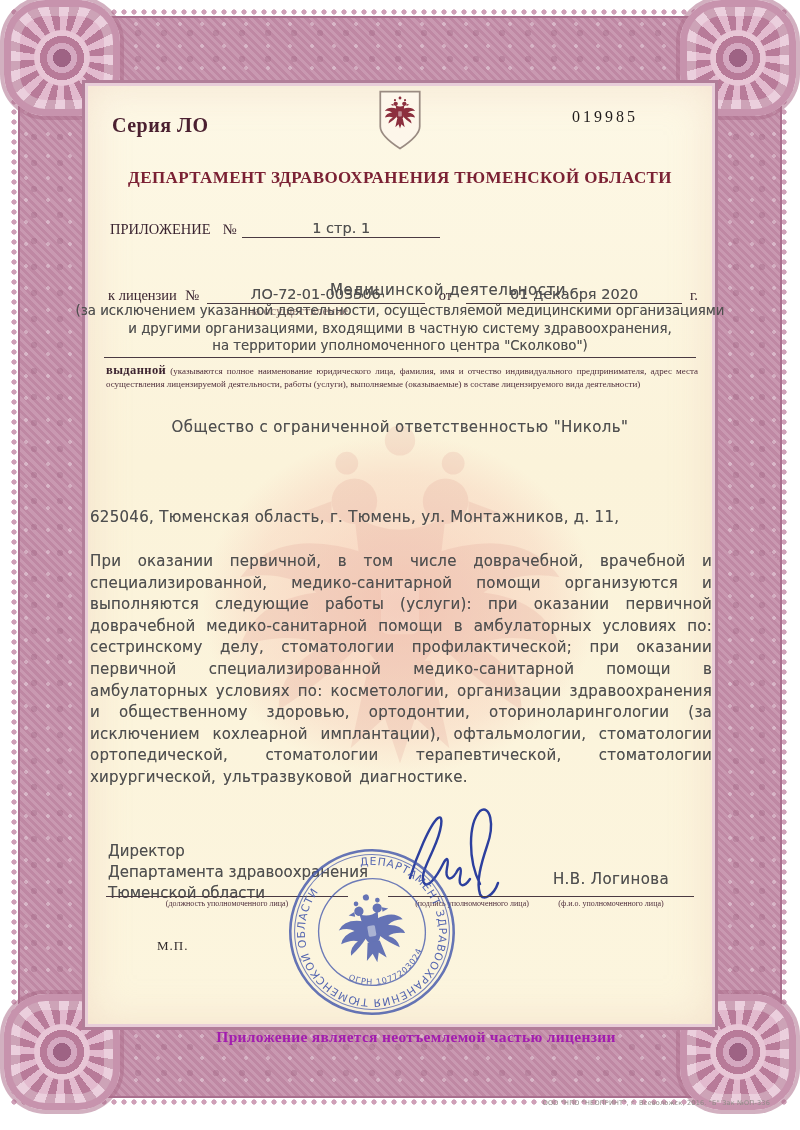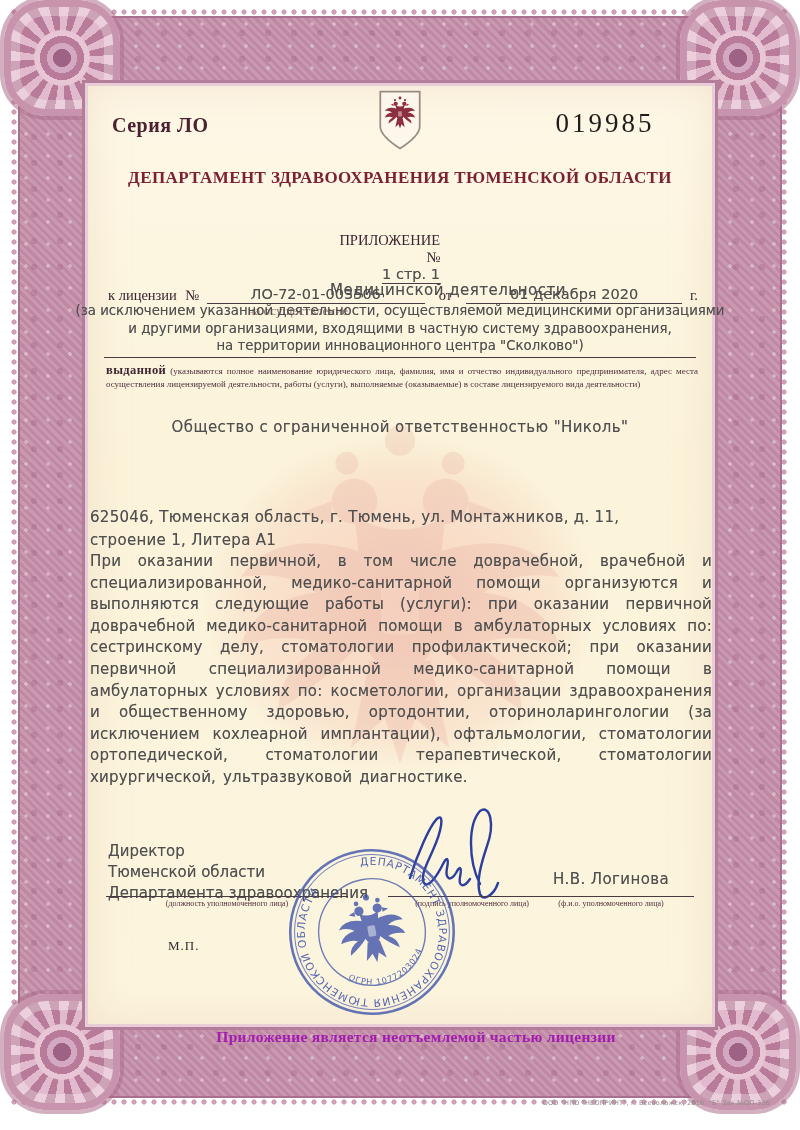--- a/index.html
+++ b/index.html
@@ -35,26 +35,26 @@
   
   .wm-blob{position:absolute;left:150px;top:380px;width:500px;height:450px;pointer-events:none;
     background:radial-gradient(ellipse 52% 50% at 50% 50%,rgba(242,160,148,.40),rgba(244,176,162,.22) 58%,transparent 76%);}
   .wm-eagle{position:absolute;left:210px;top:400px;width:380px;height:400px;opacity:.17;pointer-events:none;}
   
   .abs{position:absolute;}
   .form{color:#3f2530;}
   .typed{font-family:"DejaVu Sans",sans-serif;color:#4f4f4f;text-shadow:0 0 .5px rgba(90,90,90,.55);}
   .series{left:112px;top:114px;font-size:20px;font-weight:bold;color:#4b2030;letter-spacing:.5px;}
   .emblem{left:371px;top:88px;}
-  .number{left:530px;top:108px;width:150px;text-align:center;font-size:27px;color:#201c1c;letter-spacing:3px;}
+  .number{left:530px;top:108px;width:150px;text-align:center;font-size:16px;color:#201c1c;letter-spacing:3px;}
   .title{left:0;top:168px;width:100%;text-align:center;font-size:17px;font-weight:bold;color:#7b2134;letter-spacing:.4px;}
   .row{display:flex;align-items:flex-end;}
   .row .lbl{font-size:14.5px;color:#3a2430;white-space:nowrap;}
   .fill{border-bottom:1.4px solid #4a3a42;text-align:center;font-size:14.5px;padding-bottom:1px;}
-  .apx-row{left:110px;top:232px;width:330px;flex-direction:column;}
+  .apx-row{left:110px;top:220px;width:330px;}
   .lic-row{left:108px;top:258px;width:590px;}
   .activity{left:0;top:281px;width:100%;text-align:center;font-size:15px;letter-spacing:.5px;padding-left:48px;}
   .underprint{left:118px;top:303px;width:230px;font-size:13px;font-weight:normal;color:rgba(90,50,60,.65);text-align:right;}
   .paren{left:60px;top:302px;width:680px;text-align:center;font-size:13.3px;line-height:17.5px;}
   .rule{left:104px;top:357px;width:592px;border-top:1.6px solid #4a3a42;height:0;}
   .issued{left:106px;top:364px;width:592px;font-size:9px;line-height:12.5px;color:#4d2c3a;text-align:justify;}
   .issued b{font-size:12.5px;letter-spacing:.4px;color:#3c2430;}
   .org{left:0;top:418px;width:100%;text-align:center;font-size:15px;letter-spacing:.4px;}
   .addr{left:90px;top:506px;width:630px;font-size:15px;line-height:23px;letter-spacing:.3px;}
   .body-par{left:90px;top:551px;width:622px;font-size:15px;line-height:21.6px;text-align:justify;text-align-last:left;letter-spacing:.2px;word-spacing:2px;}
@@ -62,21 +62,21 @@
   .uline{border-top:1.2px solid #4a3a42;height:0;}
   .pos-ul{left:106px;top:896px;width:242px;}
   .sig-ul{left:388px;top:896px;width:168px;}
   .name-ul{left:528px;top:896px;width:166px;}
   .caption{font-size:8px;color:#4d2c3a;text-align:center;}
   .pos-cap{left:106px;top:899px;width:242px;}
   .sig-cap{left:388px;top:899px;width:168px;}
   .name-cap{left:528px;top:899px;width:166px;}
   .name{left:528px;top:870px;width:166px;text-align:center;font-size:15px;letter-spacing:.4px;}
   .signature{left:402px;top:798px;}
-  .mp{left:168px;top:938px;font-size:13px;color:#302a2c;letter-spacing:1px;}
+  .mp{left:157px;top:938px;font-size:13px;color:#302a2c;letter-spacing:1px;}
   .stamp{left:286px;top:846px;width:172px;height:172px;transform:rotate(-10deg);opacity:.88;}
   .footer{left:16px;top:1000px;width:100%;text-align:center;font-size:15.5px;font-weight:bold;color:#a21caf;letter-spacing:.3px;margin-top:28px;}
   .imprint{right:30px;top:1099px;font-size:6.5px;color:#8f8a86;font-family:"DejaVu Sans",sans-serif;letter-spacing:.2px;}
 </style>
 </head>
 <body>
 
 <svg width="0" height="0" style="position:absolute" aria-hidden="true">
   <defs>
     <symbol id="eagle" viewBox="0 0 100 100">
@@ -136,44 +136,43 @@
   <span class="lbl" style="margin-left:14px;">от</span>
   <span class="fill typed" style="flex:1;margin-left:14px;margin-top:28px;">01  декабря  2020</span>
   <span class="lbl" style="margin-left:8px;">г.</span>
 </div>
 
 <div class="abs activity typed">Медицинской деятельности</div>
 <div class="abs underprint form">на осуществление</div>
 <div class="abs paren typed">
   <div>(за исключением указанной деятельности, осуществляемой медицинскими организациями</div>
   <div>и другими организациями, входящими в частную систему здравоохранения,</div>
-  <div>на территории инновационного центра "Сколково")</div>
+  <div>на территории уполномоченного центра "Сколково")</div>
 </div>
 
 <div class="abs rule"></div>
 
 <div class="abs issued">
   <b>выданной</b>
   <span> </span>
   <span>(указываются полное наименование юридического лица, фамилия, имя и отчество индивидуального предпринимателя, адрес места осуществления лицензируемой деятельности, работы (услуги), выполняемые (оказываемые) в составе лицензируемого вида деятельности)</span>
 </div>
 
 <div class="abs org typed">Общество с ограниченной ответственностью "Николь"</div>
 
 <div class="abs addr typed">
   <div>625046,  Тюменская  область,  г. Тюмень,  ул. Монтажников,  д. 11,</div>
-  <div>строение 1,  Литера А1</div>
 </div>
 
 <div class="abs body-par typed">При оказании первичной, в том числе доврачебной, врачебной и специализированной, медико-санитарной помощи организуются и выполняются следующие работы (услуги): при оказании первичной доврачебной медико-санитарной помощи в амбулаторных условиях по: сестринскому делу, стоматологии профилактической; при оказании первичной специализированной медико-санитарной помощи в амбулаторных условиях по: косметологии, организации здравоохранения и общественному здоровью, ортодонтии, оториноларингологии (за исключением кохлеарной имплантации), офтальмологии, стоматологии ортопедической, стоматологии терапевтической, стоматологии хирургической, ультразвуковой диагностике.</div>
 
 <div class="abs pos-lines typed">
   <div>Директор</div>
+  <div>Департамента здравоохранения</div>
   <div>Тюменской области</div>
-  <div>Департамента здравоохранения</div>
 </div>
 
 <svg class="abs signature" width="110" height="102" viewBox="0 0 110 102">
   <g fill="none" stroke="#2c3f9e" stroke-width="2.4" stroke-linecap="round">
     <path d="M8,80 C14,60 28,26 36,20 C42,16 40,32 31,52 C25,66 18,78 22,85 C26,91 35,78 41,66 C45,58 47,60 45,70 C43,80 48,85 54,75 C58,67 60,69 58,79 C56,89 62,90 68,81"></path>
     <path d="M78,86 C66,62 66,26 78,13 C88,6 93,26 85,48 C79,66 74,84 78,96 C81,104 92,97 96,85"></path>
   </g>
 </svg>
 
 <div class="abs uline pos-ul"></div>

